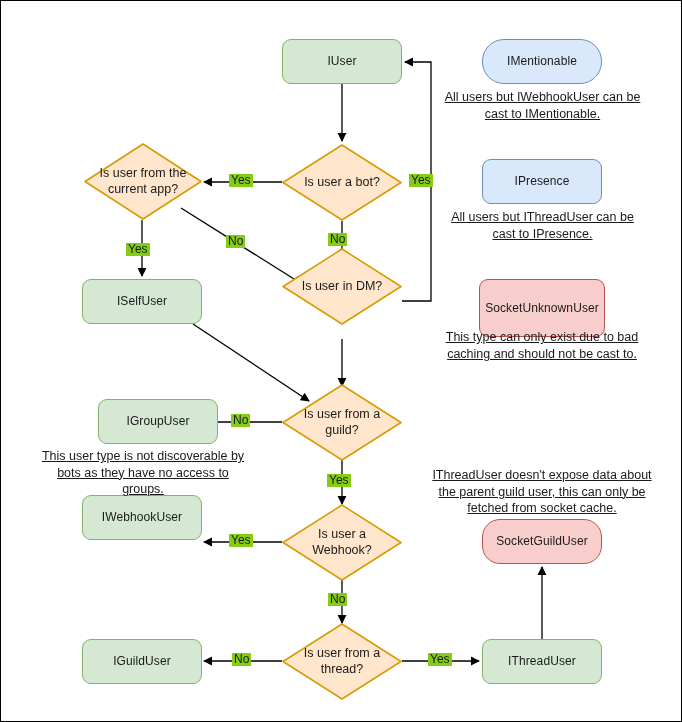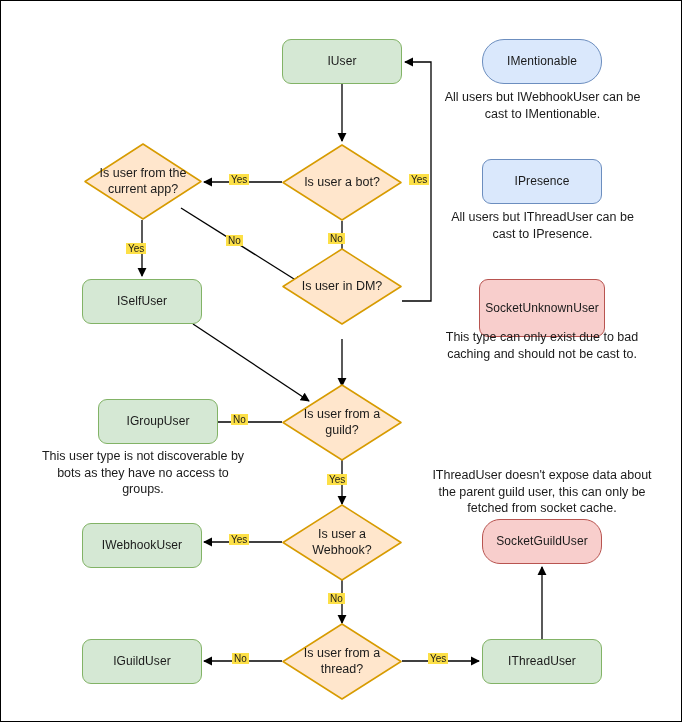--- a/index.html
+++ b/index.html
@@ -72,26 +72,27 @@
     line-height: 1.25;
     padding: 0 14px;
     box-sizing: border-box;
   }
   .note {
     position: absolute;
     font-size: 12.5px;
     color: #1a1a1a;
     text-align: center;
     line-height: 1.32;
+    text-decoration: underline;
   }
   .edge-label {
     position: absolute;
-    font-size: 10px;
-    color: #1a1a1a;
-    background: #fde047;
+    font-size: 12px;
+    color: #1a1a1a;
+    background: #84cc16;
     padding: 0 2px;
     line-height: 1.1;
     white-space: nowrap;
   }
   #edges {
     position: absolute;
     left: 0;
     top: 0;
     width: 682px;
     height: 722px;
@@ -172,21 +173,21 @@
   </div>
 
   <div class="node box green" style="left:81px; top:278px; width:120px; height:45px;">
     <span>ISelfUser</span>
   </div>
 
   <div class="node box green" style="left:81px; top:398px; width:120px; height:45px;margin-left:16px;">
     <span>IGroupUser</span>
   </div>
 
-  <div class="node box green" style="left:81px; top:522px; width:120px; height:45px;">
+  <div class="node box green" style="left:81px; top:494px; width:120px; height:45px;">
     <span>IWebhookUser</span>
   </div>
 
   <div class="node box red" style="left:481px; top:518px; width:120px; height:45px;border-radius:18px;">
     <span>SocketGuildUser</span>
   </div>
 
   <div class="node box green" style="left:81px; top:638px; width:120px; height:45px;">
     <span>IGuildUser</span>
   </div>

